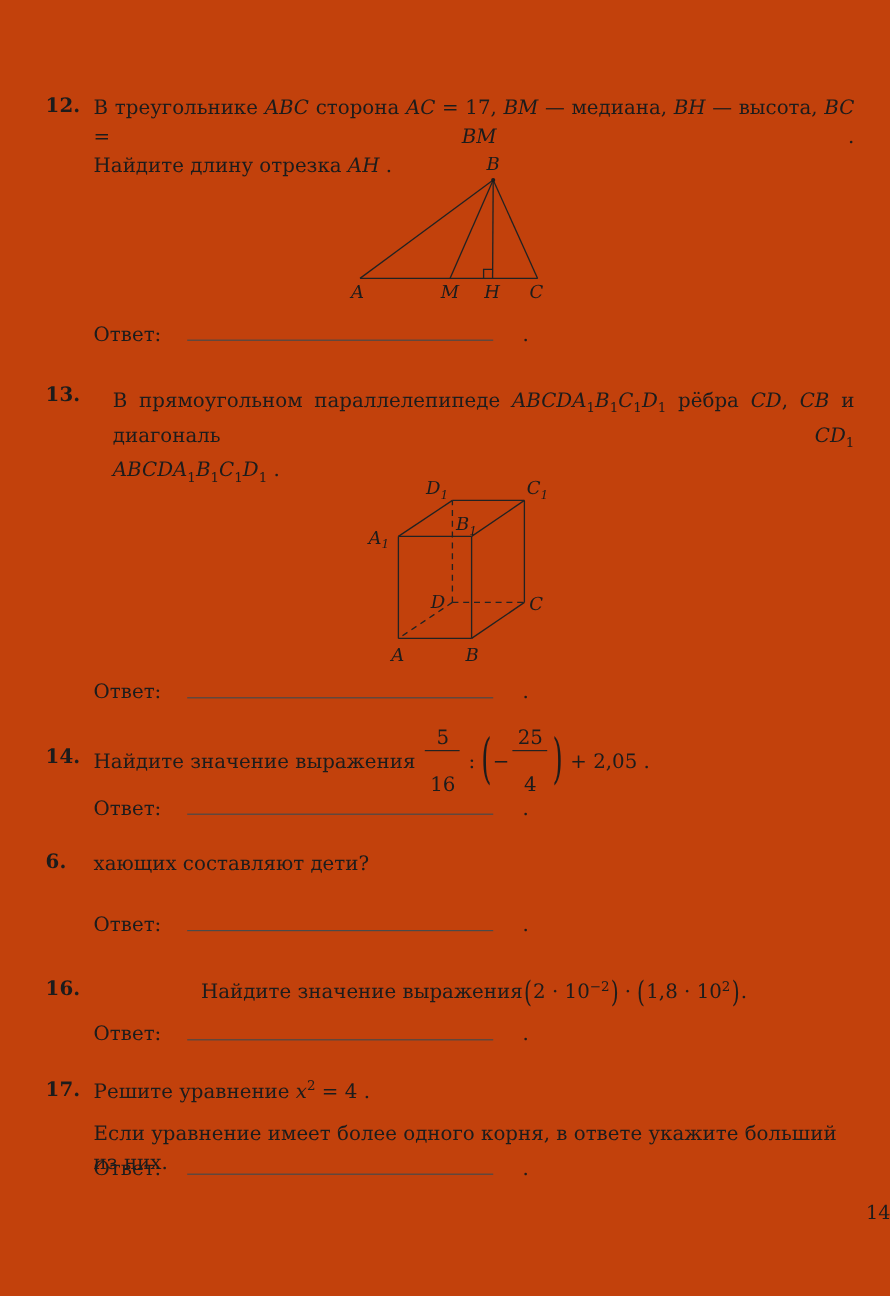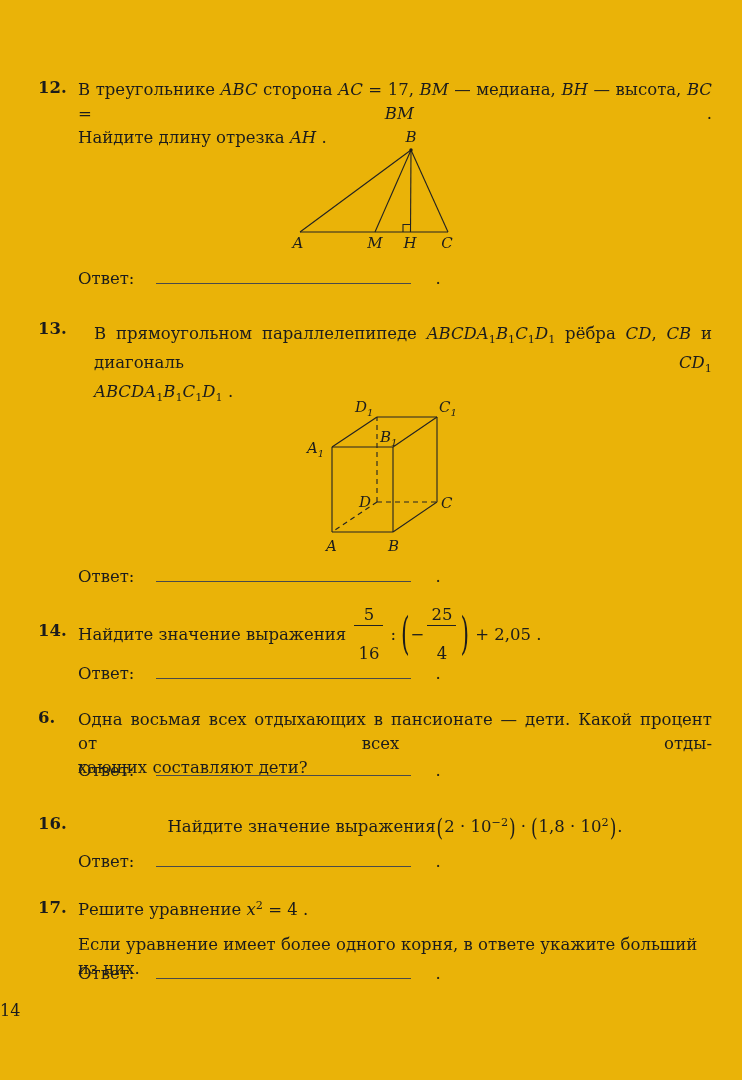--- a/index.html
+++ b/index.html
@@ -2,21 +2,21 @@
 <html><head>
 <meta charset="utf-8">
 <style>
   html,body{margin:0;padding:0;}
   body{
     width:742px;height:1080px;background:#ffffff;color:#1c1c1c;
     font-family:"DejaVu Serif","Liberation Serif",serif;
     font-size:16.5px;
     position:relative;overflow:hidden;
   }
-  .page{position:absolute;inset:0;background:#eab308;}
+  .page{position:absolute;inset:0;background:#c2410c;}
   .prob{position:absolute;left:38px;width:674px;}
   .pnum{position:absolute;left:0;top:0;font-weight:bold;}
   .pbody{margin-left:40px;}
   .pbody p{margin:0;line-height:24px;}
   .jline{text-align:justify;text-align-last:justify;}
   .lline{text-align:left;}
   .it{font-style:italic;}
   .rm{font-style:normal;}
   sub{font-size:68%;line-height:0;}
   sup{font-size:68%;line-height:0;}
@@ -32,21 +32,21 @@
   .sqrtsign{margin-right:-1px;}
   .rad{display:inline-block;border-top:1.2px solid #222;line-height:1.05;padding:0 2px 0 1px;}
   
   .answer{position:absolute;left:78px;white-space:nowrap;}
   .ans-line{display:inline-block;width:255px;border-bottom:1px solid #4a4a4a;height:15px;margin-left:22px;}
   .ans-dot{margin-left:24px;}
   
   .fig{position:absolute;}
   .fig text{font-family:"DejaVu Serif","Liberation Serif",serif;font-style:italic;font-size:15px;fill:#1c1c1c;}
   .fig .ssub{font-size:10px;}
-  .pagenum{position:absolute;left:0;right:0;top:1001px;text-align:left;font-size:16px;}
+  .pagenum{position:absolute;left:0;right:0;top:1001px;text-align:right;font-size:16px;}
 </style>
 </head>
 <body>
 
 <div class="page">
 
   <div class="prob" style="top:78px;">
     <span class="pnum">12.</span>
     <div class="pbody">
       <p class="jline"><span class="rm">В треугольнике </span><span class="it">ABC</span><span class="rm"> сторона </span><span class="it">AC</span><span class="rm"> = 17, </span><span class="it">BM</span><span class="rm"> — медиана, </span><span class="it">BH</span><span class="rm"> — высота, </span><span class="it">BC</span><span class="rm"> = </span><span class="it">BM</span><span class="rm"> .</span></p>
@@ -129,21 +129,20 @@
     </div>
   </div>
 
   <div class="answer" style="top:663px;">
     <span>Ответ:</span><span class="ans-line"></span><span class="ans-dot">.</span>
   </div>
 
   <div class="prob" style="top:708px;">
     <span class="pnum">6.</span>
     <div class="pbody">
-      <p class="jline">Одна восьмая всех отдыхающих в пансионате — дети. Какой процент от всех отды-</p>
       <p class="lline">хающих составляют дети?</p>
     </div>
   </div>
 
   <div class="answer" style="top:760px;">
     <span>Ответ:</span><span class="ans-line"></span><span class="ans-dot">.</span>
   </div>
 
   <div class="prob" style="top:814px;">
     <span class="pnum">16.</span>

